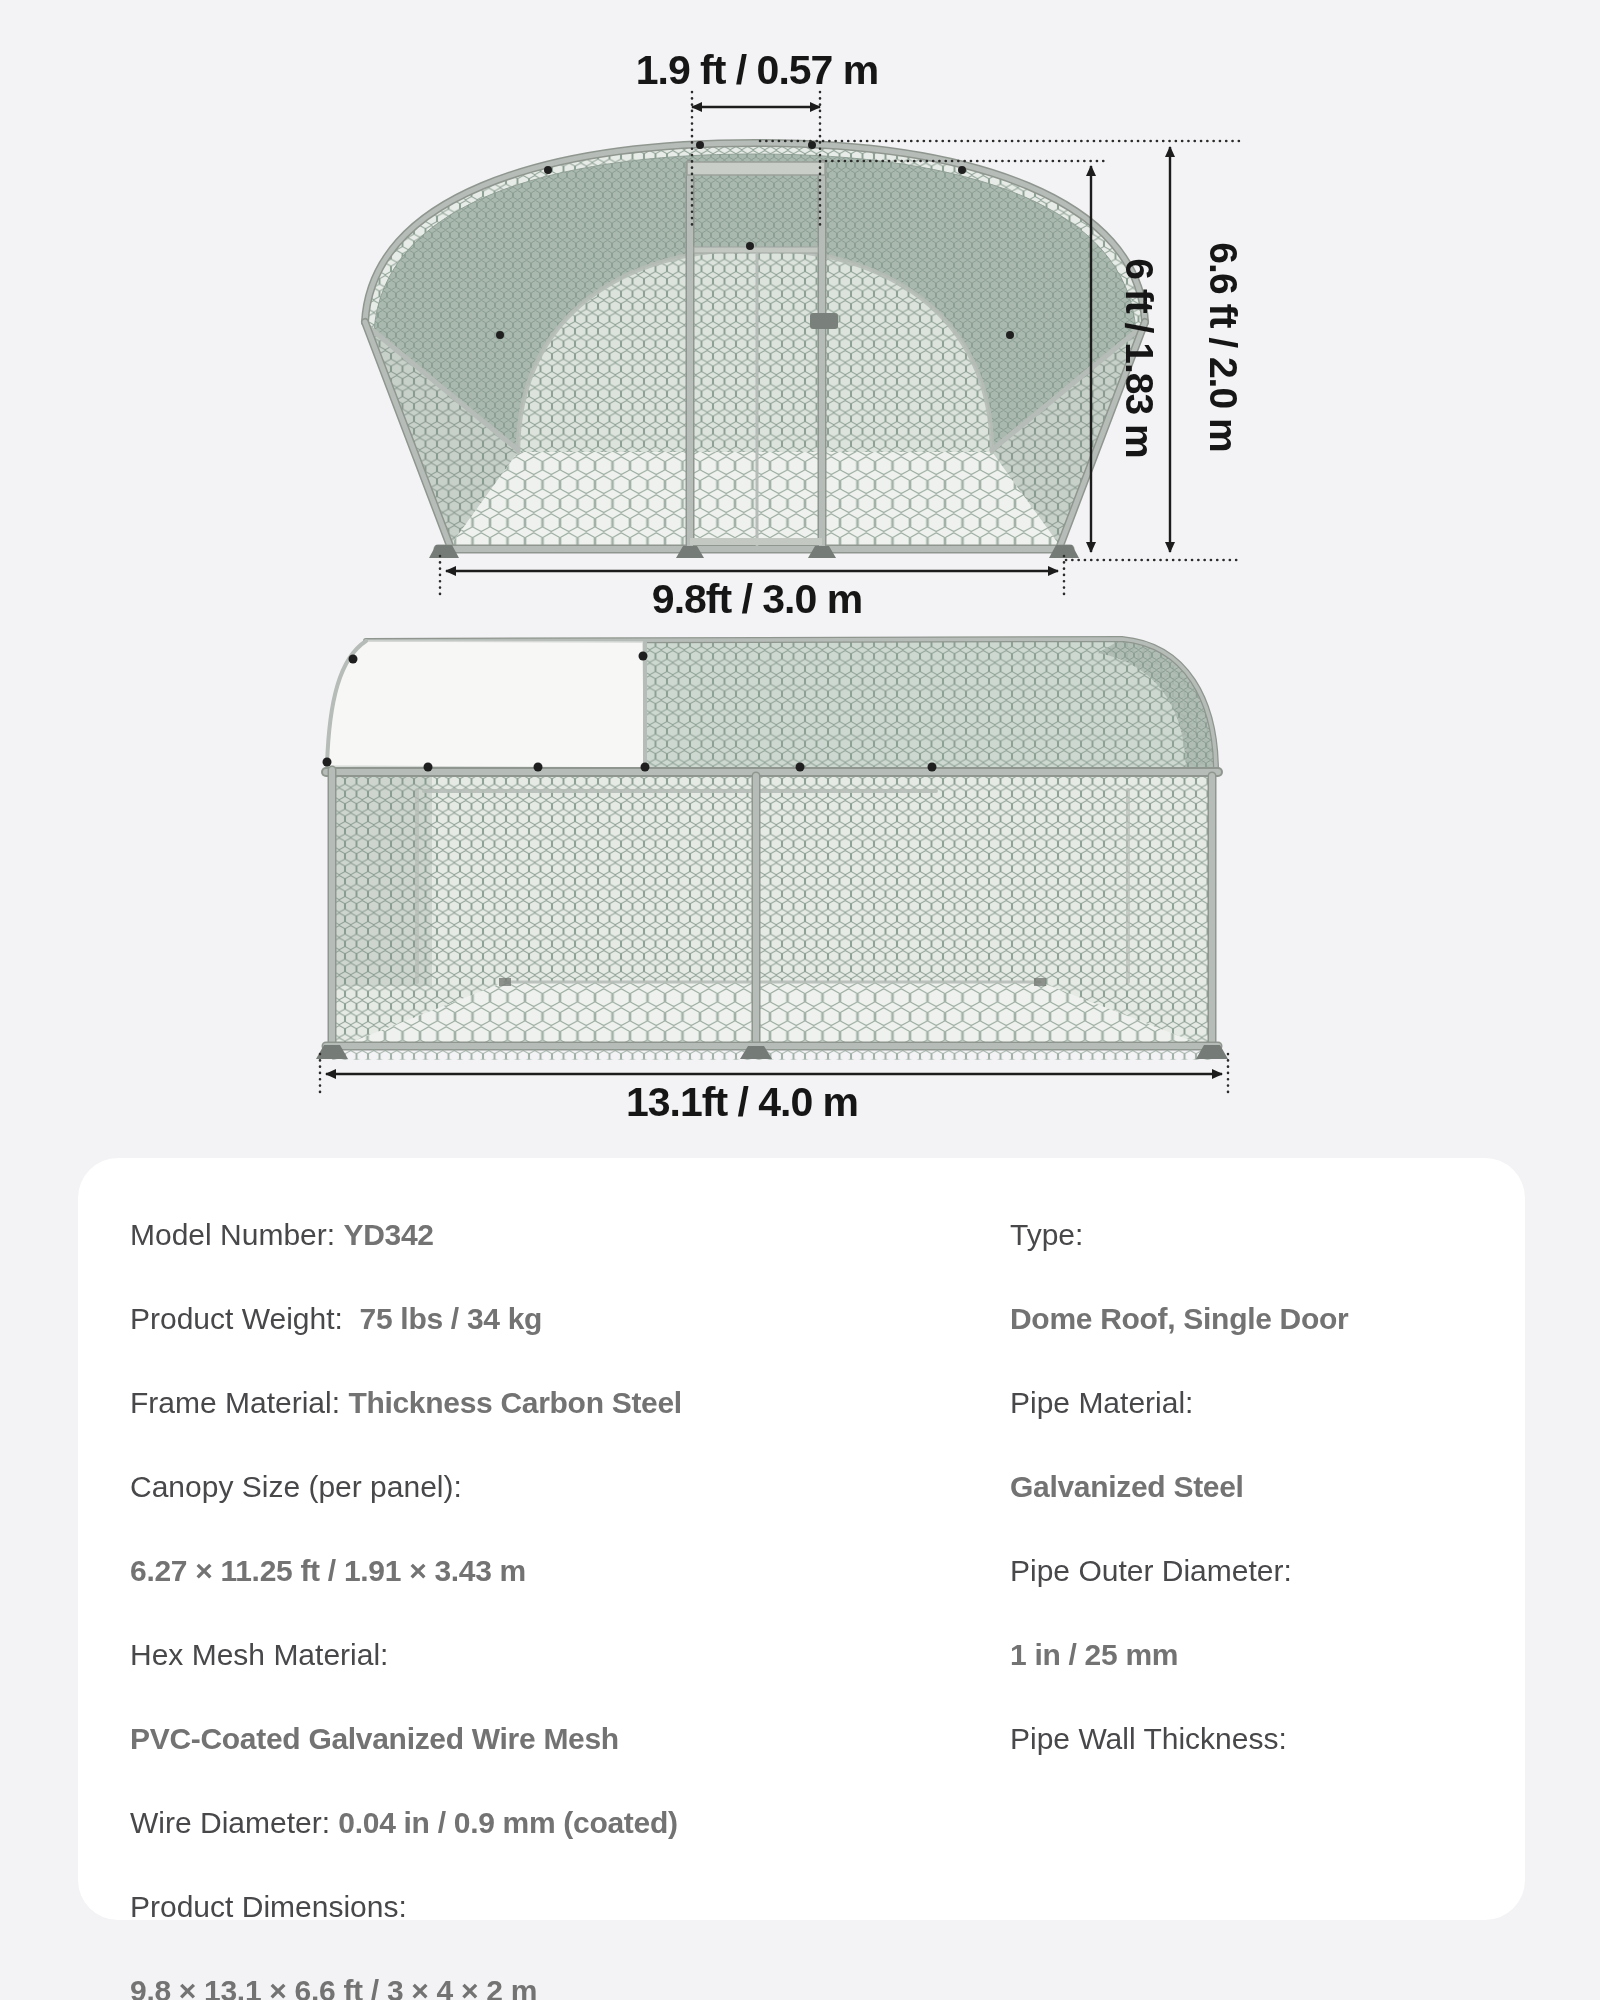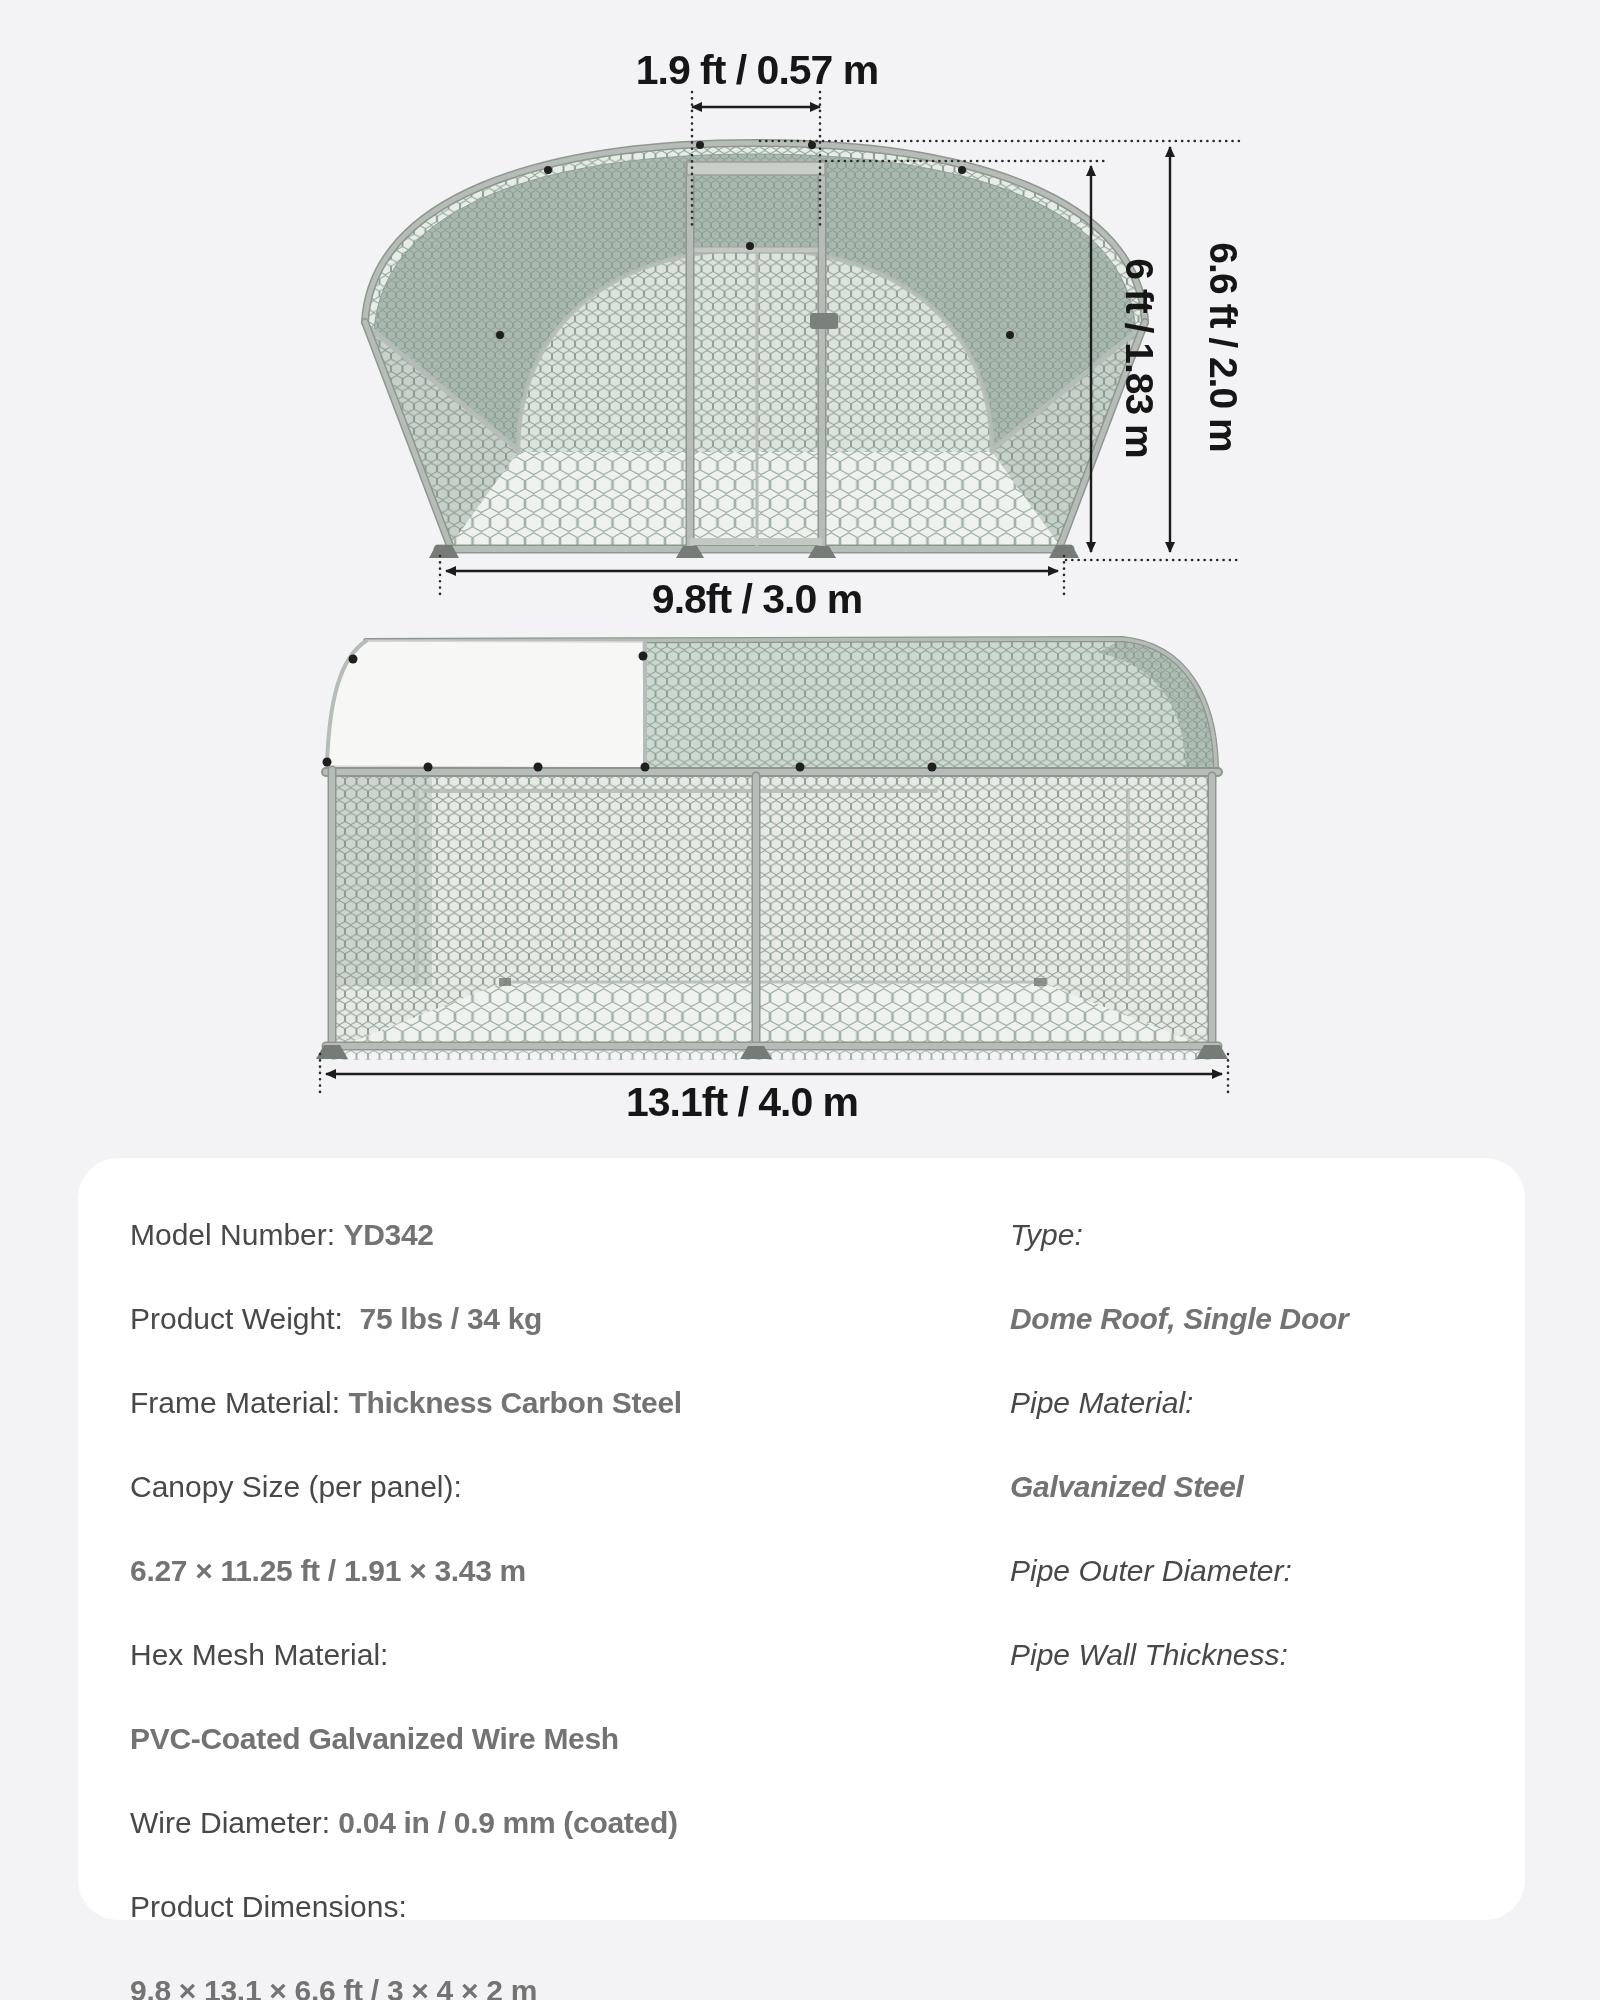--- a/index.html
+++ b/index.html
@@ -17,21 +17,21 @@
   .dim{stroke:#1c1c1c;stroke-width:2.4;fill:none;}
   .tube{stroke:#b6bcb7;fill:none;stroke-linecap:round;}
   .tubeDark{stroke:#8f968f;fill:none;stroke-linecap:round;}
   .clip{fill:#1f1f1f;}
   .foot{fill:#757b76;}
   .card{
     position:absolute;left:78px;top:1158px;width:1447px;height:762px;
     background:#ffffff;border-radius:40px;
   }
   .col{position:absolute;top:54px;left:52px;width:840px;}
-  .col.right{left:932px;width:480px;font-style:italic;}
+  .col.right{left:932px;width:480px;}
   .spec-row{font-size:30px;line-height:46px;color:#48484b;}
   .spec-row + .spec-row{margin-top:38px;}
   .lab{white-space:pre;}
   .val{font-weight:bold;color:#737373;letter-spacing:-0.3px;white-space:pre;}
 </style>
 </head>
 <body>
 
 <div class="stage">
 
@@ -201,16 +201,17 @@
         <div class="spec-row"><span class="lab">Wire Diameter: </span><span class="val">0.04 in / 0.9 mm (coated)</span></div>
         <div class="spec-row"><span class="lab">Product Dimensions:</span></div>
         <div class="spec-row"><span class="val">9.8 × 13.1 × 6.6 ft / 3 × 4 × 2 m</span></div>
       </div>
     <div class="col right" id="spec-right">
         <div class="spec-row"><span class="lab">Type:</span></div>
         <div class="spec-row"><span class="val">Dome Roof, Single Door</span></div>
         <div class="spec-row"><span class="lab">Pipe Material:</span></div>
         <div class="spec-row"><span class="val">Galvanized Steel</span></div>
         <div class="spec-row"><span class="lab">Pipe Outer Diameter:</span></div>
+        <div class="spec-row"><span class="val">1 in / 25 mm</span></div>
         <div class="spec-row"><span class="lab">Pipe Wall Thickness:</span></div>
       </div>
   </div>
 </div>
 
 </body></html>

